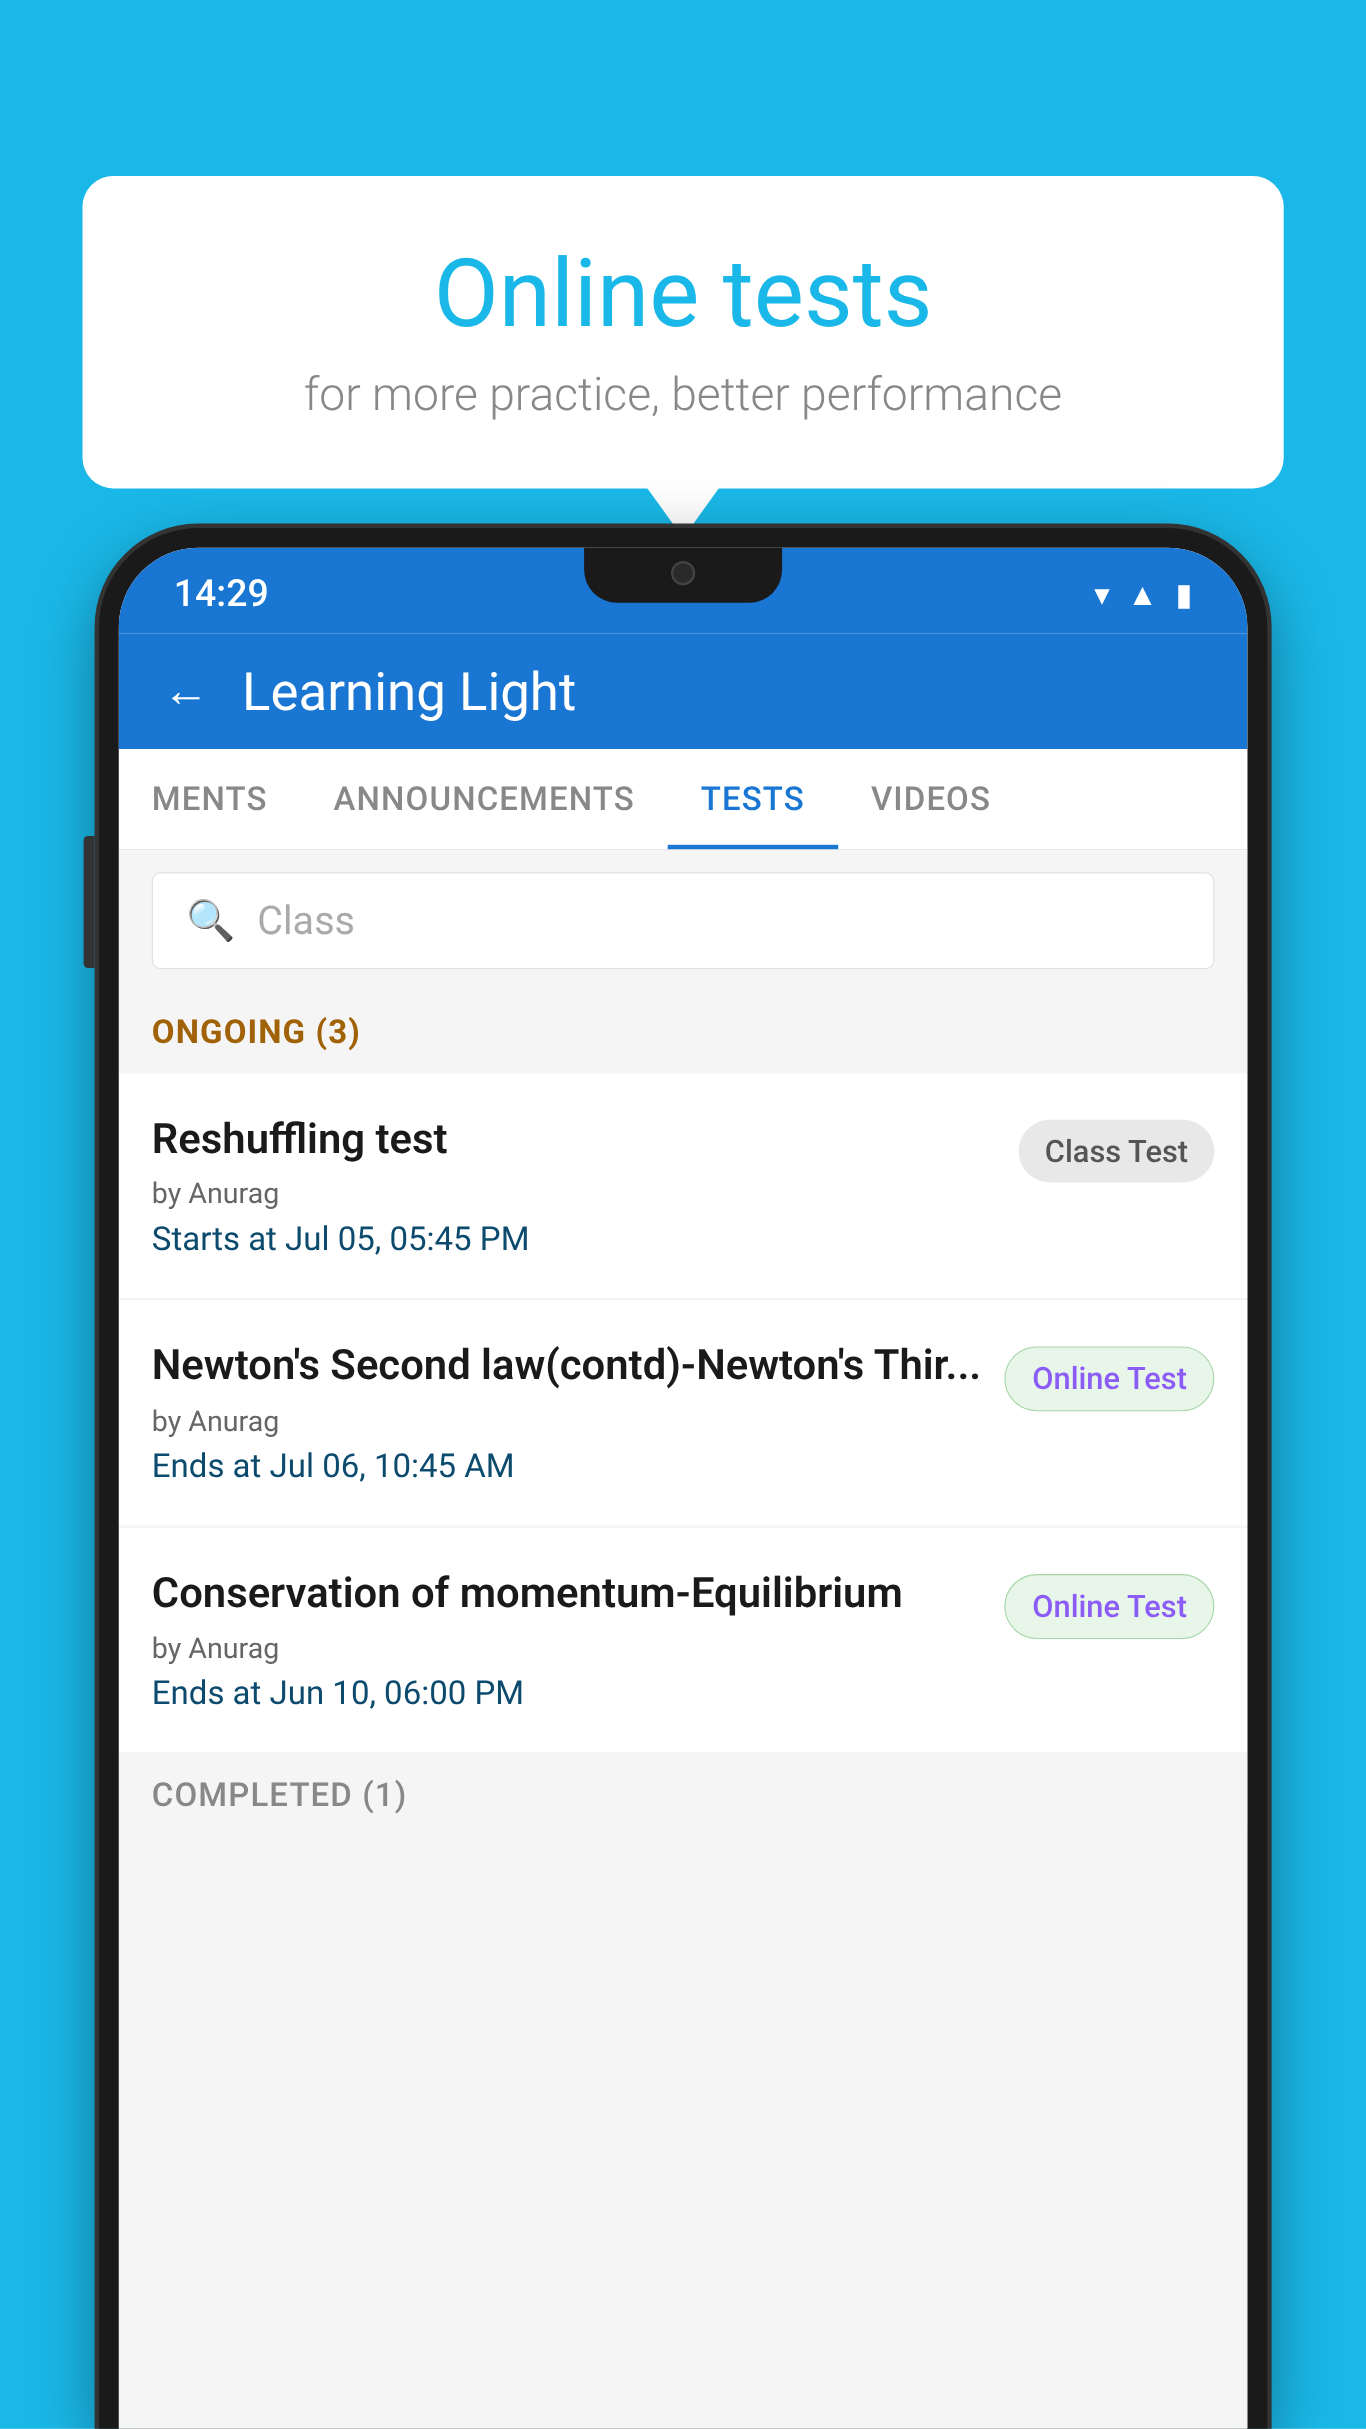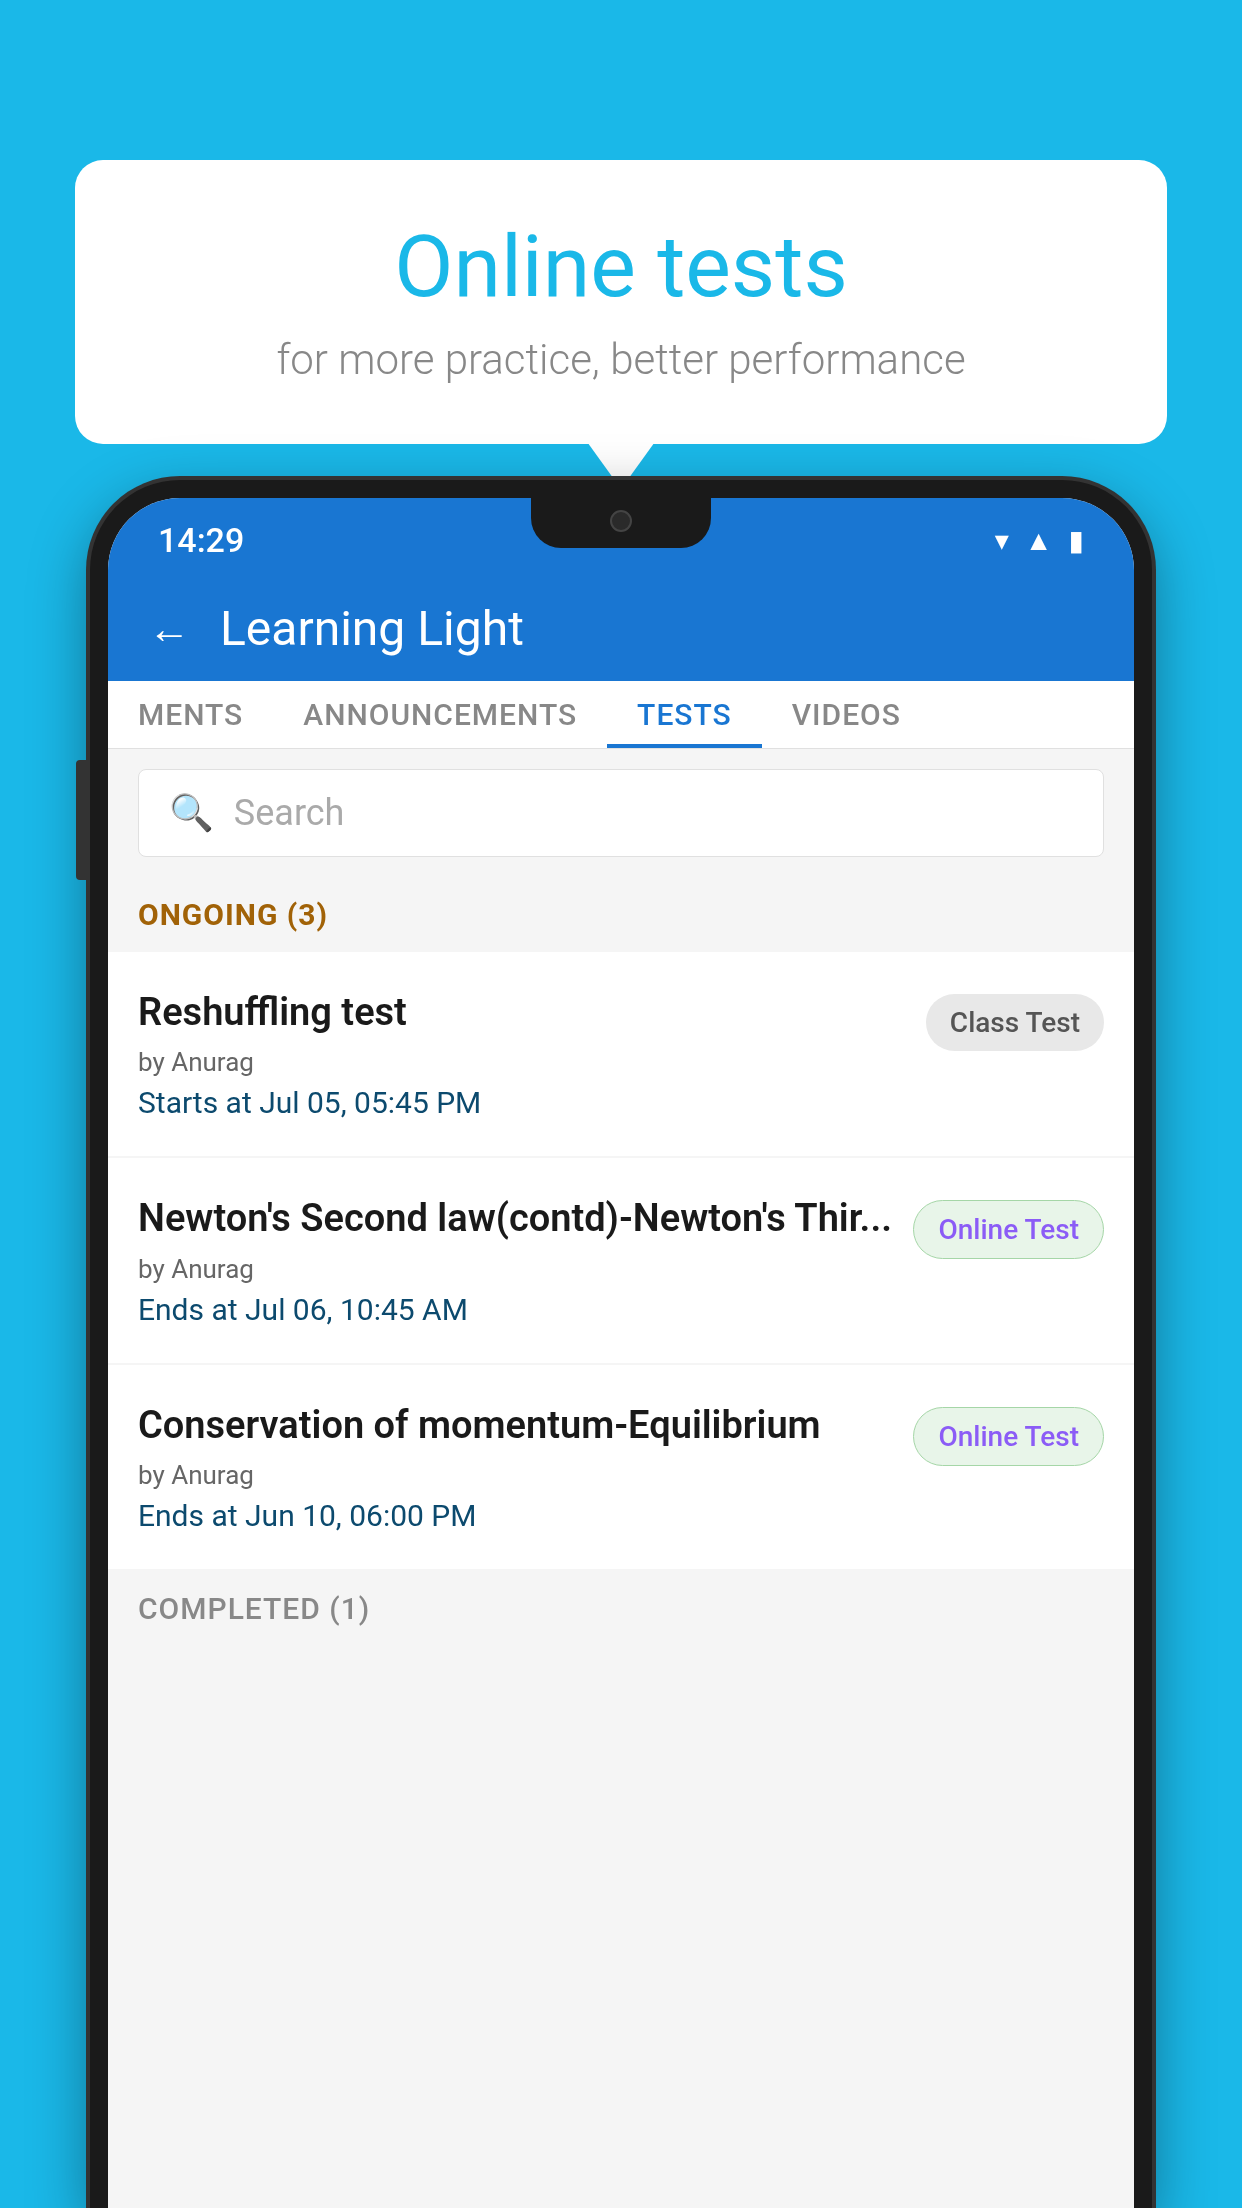--- a/index.html
+++ b/index.html
@@ -167,21 +167,21 @@
 
     
     .tabs-bar {
       background: white;
       display: flex;
       border-bottom: 1px solid #e0e0e0;
       flex-shrink: 0;
     }
 
     .tab-item {
-      padding: 16px 30px;
+      padding: 28px 30px;
       font-size: 30px;
       color: #888;
       font-weight: 500;
       text-transform: uppercase;
       letter-spacing: 1px;
       cursor: pointer;
       position: relative;
     }
 
     .tab-item.active {
@@ -346,21 +346,21 @@
     <div class="tabs-bar">
       <div class="tab-item">MENTS</div>
       <div class="tab-item">ANNOUNCEMENTS</div>
       <div class="tab-item active">TESTS</div>
       <div class="tab-item">VIDEOS</div>
     </div>
 
     <div class="search-container">
       <div class="search-bar">
         <span class="search-icon-svg">🔍</span>
-        <span class="search-placeholder">Search</span>
+        <span class="search-placeholder">Class</span>
       </div>
     </div>
 
     <div class="content-area">
 
       <div class="section-header">
         <span class="section-title">ONGOING (3)</span>
       </div>
 
       <div class="test-card">

